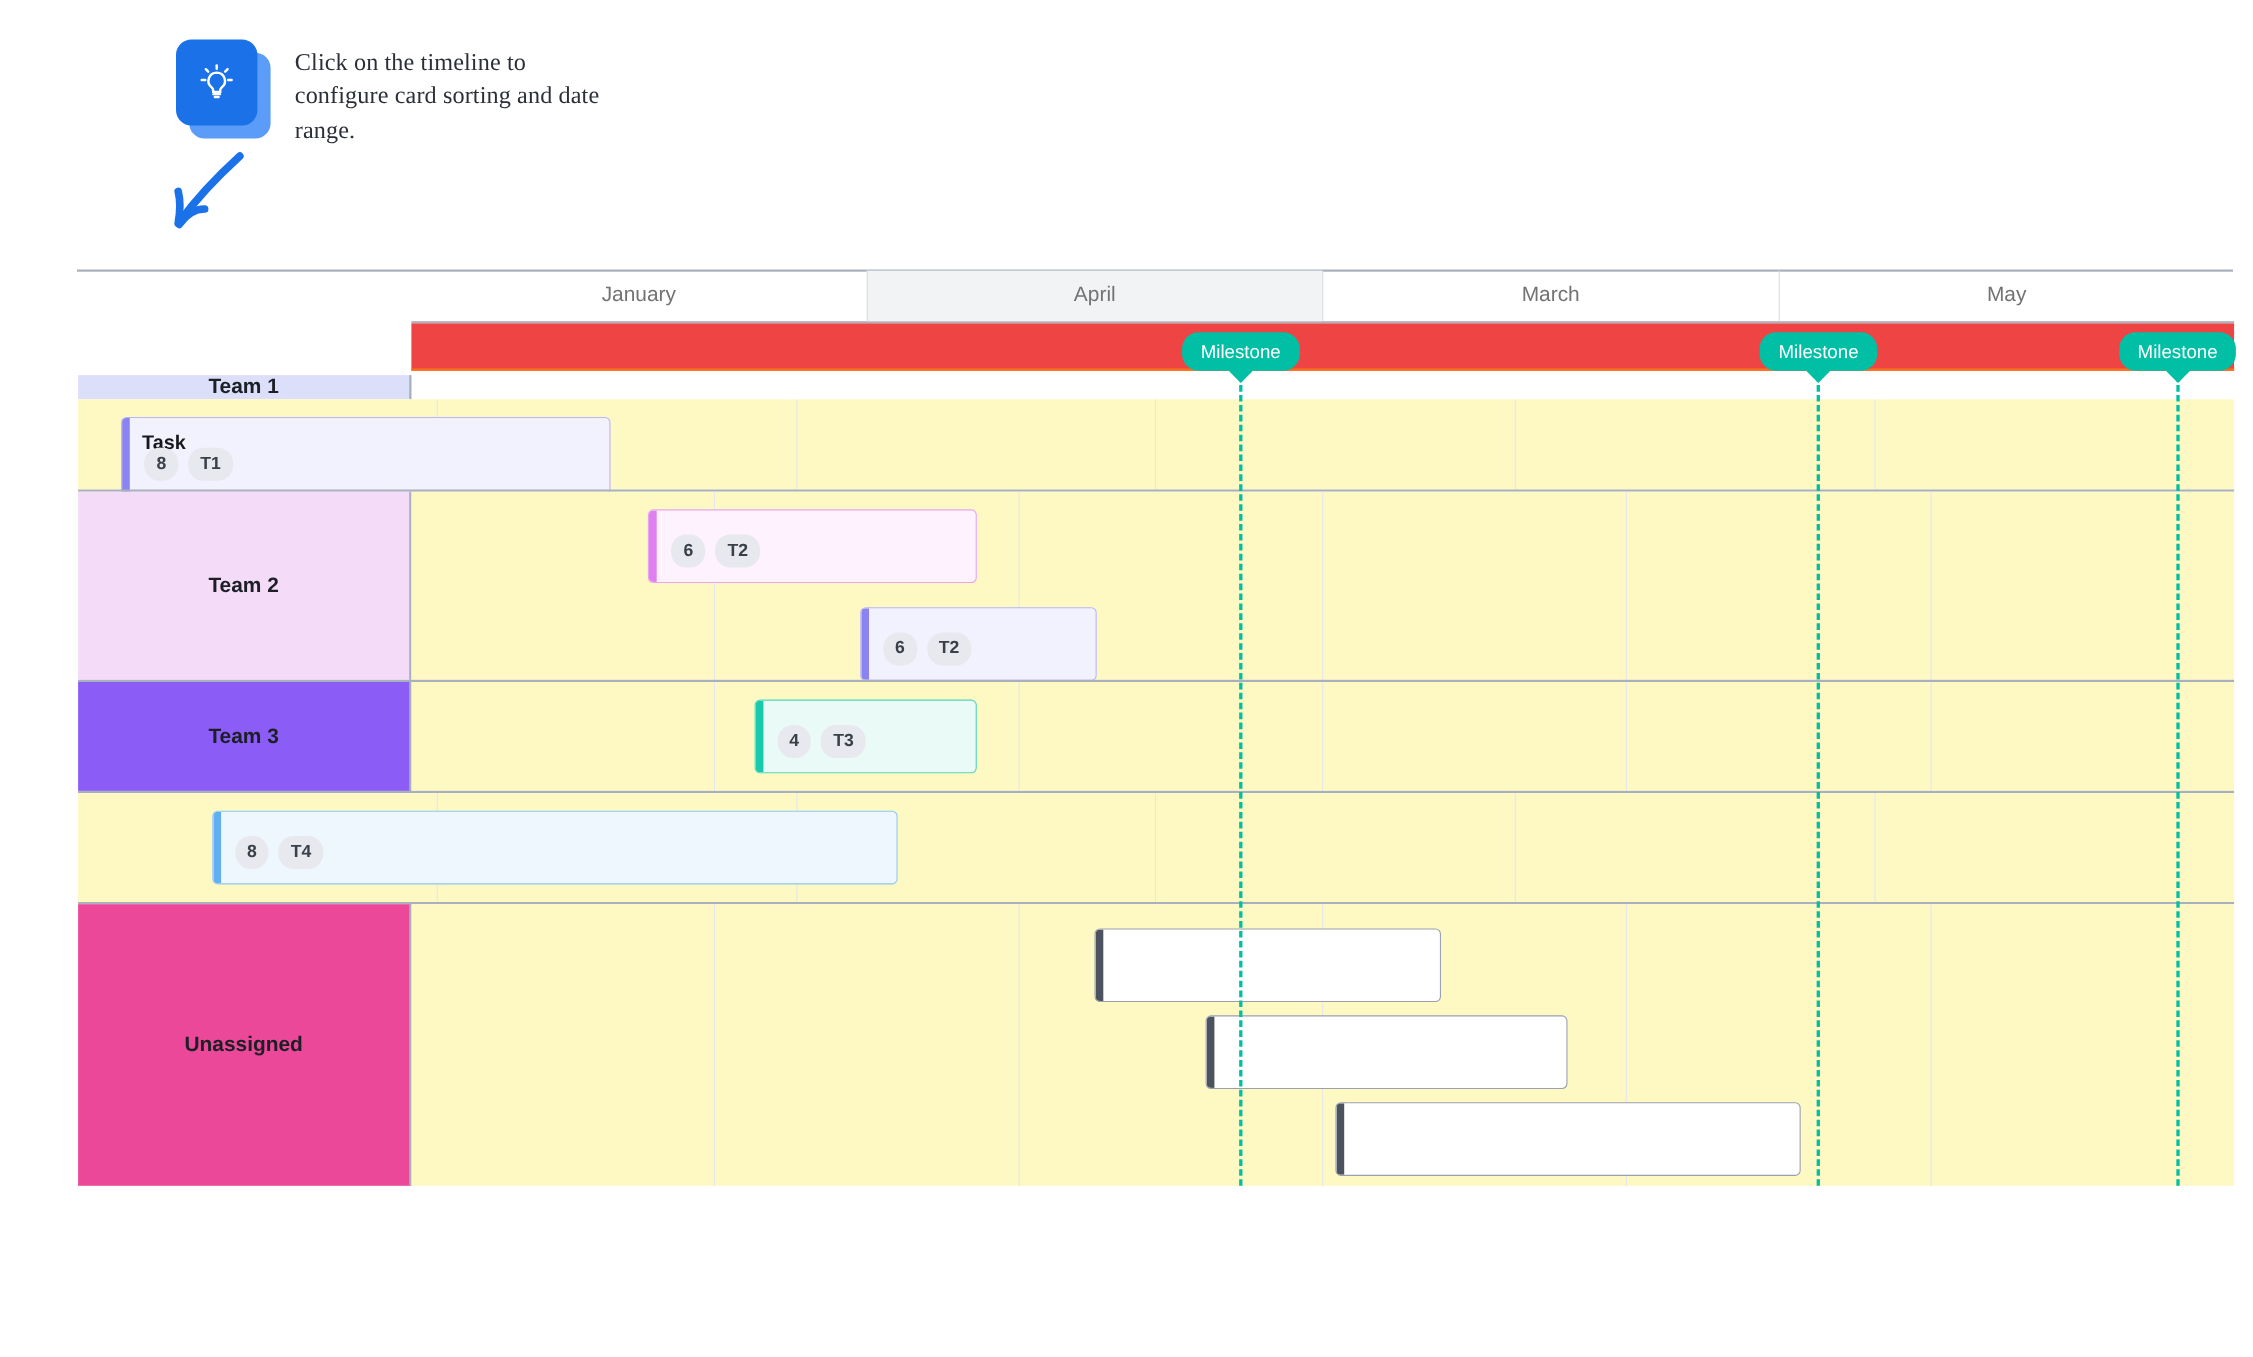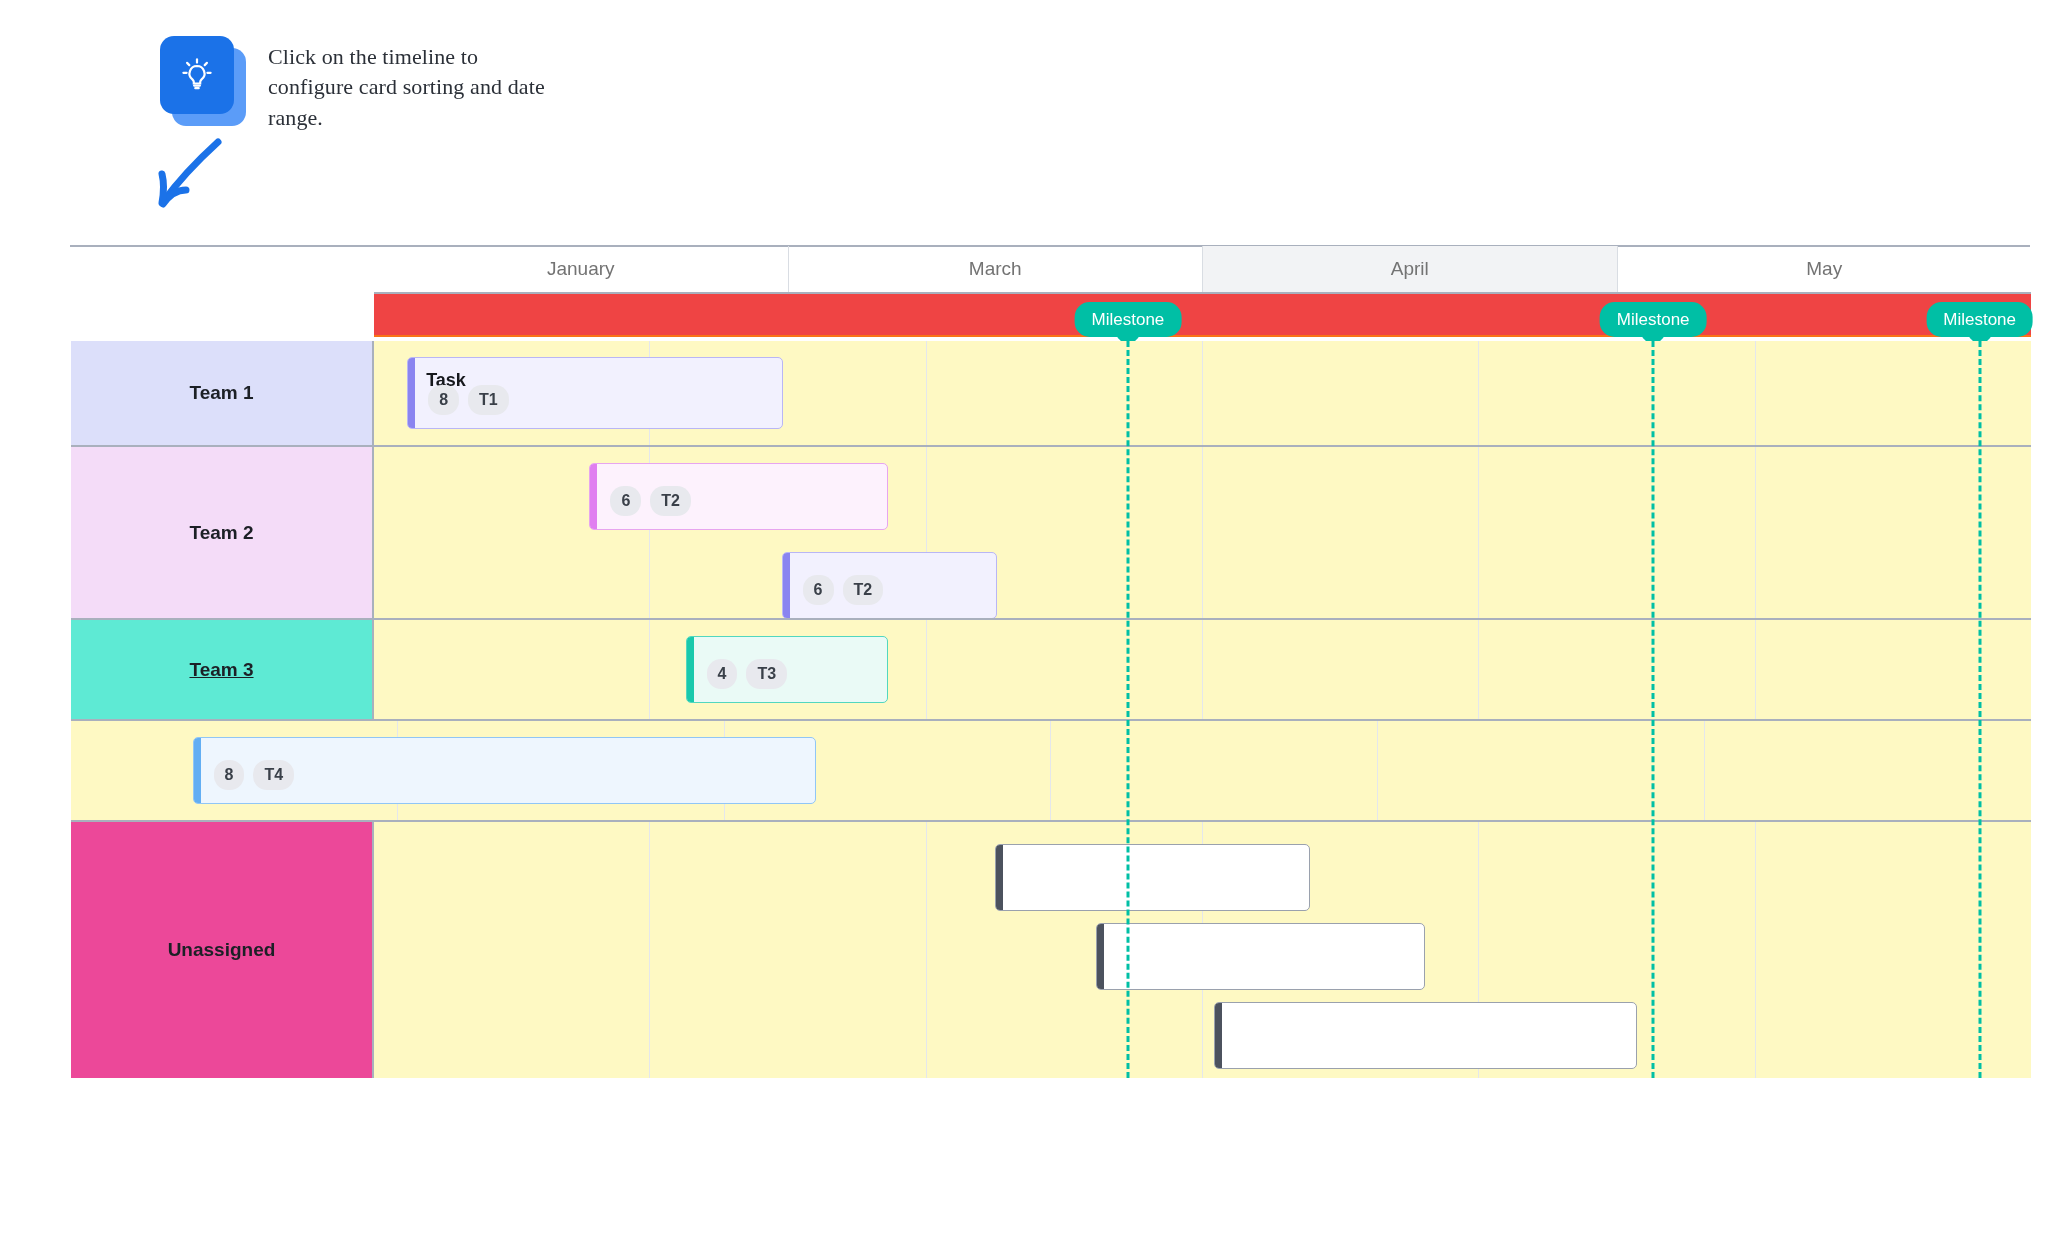--- a/index.html
+++ b/index.html
@@ -235,36 +235,36 @@
   <path d="M78 6 C56 26, 36 48, 23 66" stroke="#1b72e8" stroke-width="7" fill="none" stroke-linecap="round"></path>
   <path d="M23 68 C30 58, 38 54, 46 54" stroke="#1b72e8" stroke-width="7" fill="none" stroke-linecap="round"></path>
   <path d="M22 67 C24 56, 24 46, 22 38" stroke="#1b72e8" stroke-width="7" fill="none" stroke-linecap="round"></path>
 </svg>
 
 <div id="timeline">
 
   <div id="header-band">
     <div id="months-row">
         <div class="month-cell">January</div>
+        <div class="month-cell shaded">April</div>
         <div class="month-cell">March</div>
-        <div class="month-cell shaded">April</div>
         <div class="month-cell">May</div>
       </div>
     <div id="milestones-row">
         <div class="milestone" style="left: 45.5%;">Milestone</div>
         <div class="milestone-diamond" style="left: 45.5%;"></div>
         <div class="milestone" style="left: 77.2%;">Milestone</div>
         <div class="milestone-diamond" style="left: 77.2%;"></div>
         <div class="milestone" style="left: 96.9%;">Milestone</div>
         <div class="milestone-diamond" style="left: 96.9%;"></div>
       </div>
   </div>
 
   <div id="body-grid">
-      <div class="swim-row" style="height: 104px;">
+      <div class="swim-row" style="height: 104px; flex-direction: column;">
         <div class="row-label" style="background: rgb(220, 223, 250);">Team 1</div>
         <div class="row-track">
           <div class="col-lines">
             <div class="col-line"></div>
             <div class="col-line"></div>
             <div class="col-line"></div>
             <div class="col-line"></div>
             <div class="col-line"></div>
             <div class="col-line"></div>
           </div>
@@ -299,21 +299,21 @@
           <div class="card" style="left: 24.6%; width: 13%; top: 105px; height: 67px; background: rgb(242, 241, 254); border-color: rgb(185, 182, 245);">
             <div class="card-accent" style="background: rgb(138, 132, 240);"></div>
             <div class="card-badges">
               <span class="badge">6</span>
               <span class="badge">T2</span>
             </div>
           </div>
         </div>
       </div>
       <div class="swim-row" style="height: 101px;">
-        <div class="row-label" style="background: #5eead4; text-decoration: underline;">Team 3</div>
+        <div class="row-label" style="background: #8b5cf6;">Team 3</div>
         <div class="row-track">
           <div class="col-lines">
             <div class="col-line"></div>
             <div class="col-line"></div>
             <div class="col-line"></div>
             <div class="col-line"></div>
             <div class="col-line"></div>
             <div class="col-line"></div>
           </div>
           <div class="card" style="left: 18.8%; width: 12.2%; top: 16px; height: 67px; background: rgb(234, 250, 246); border-color: rgb(82, 215, 191);">

